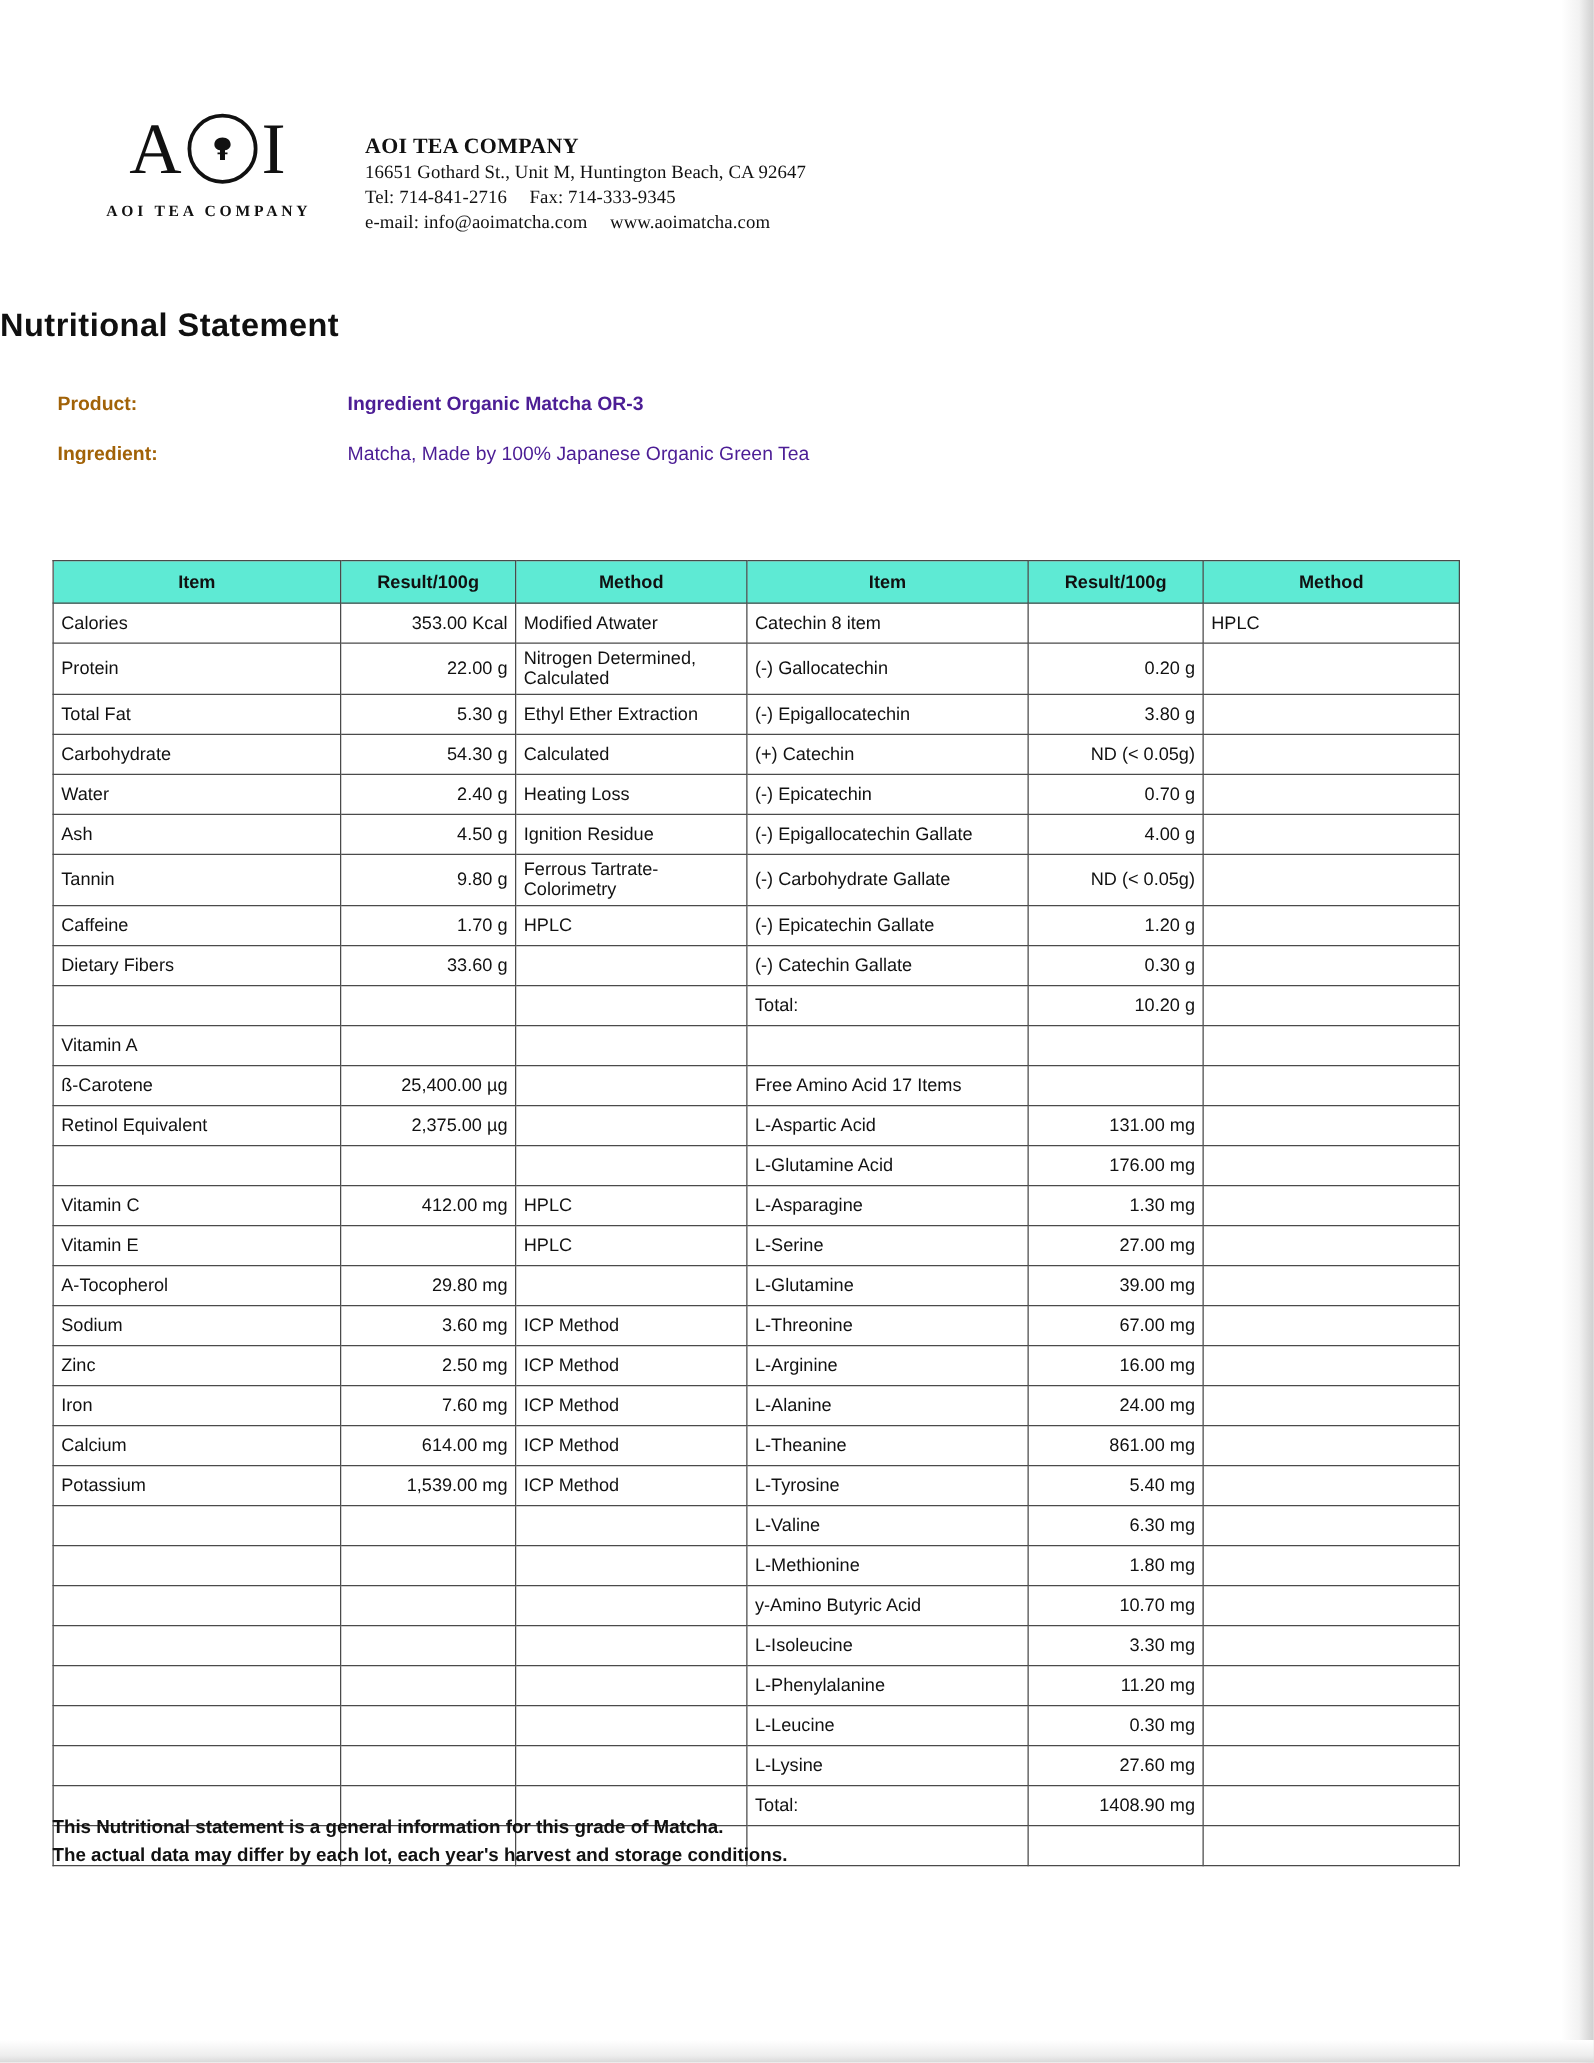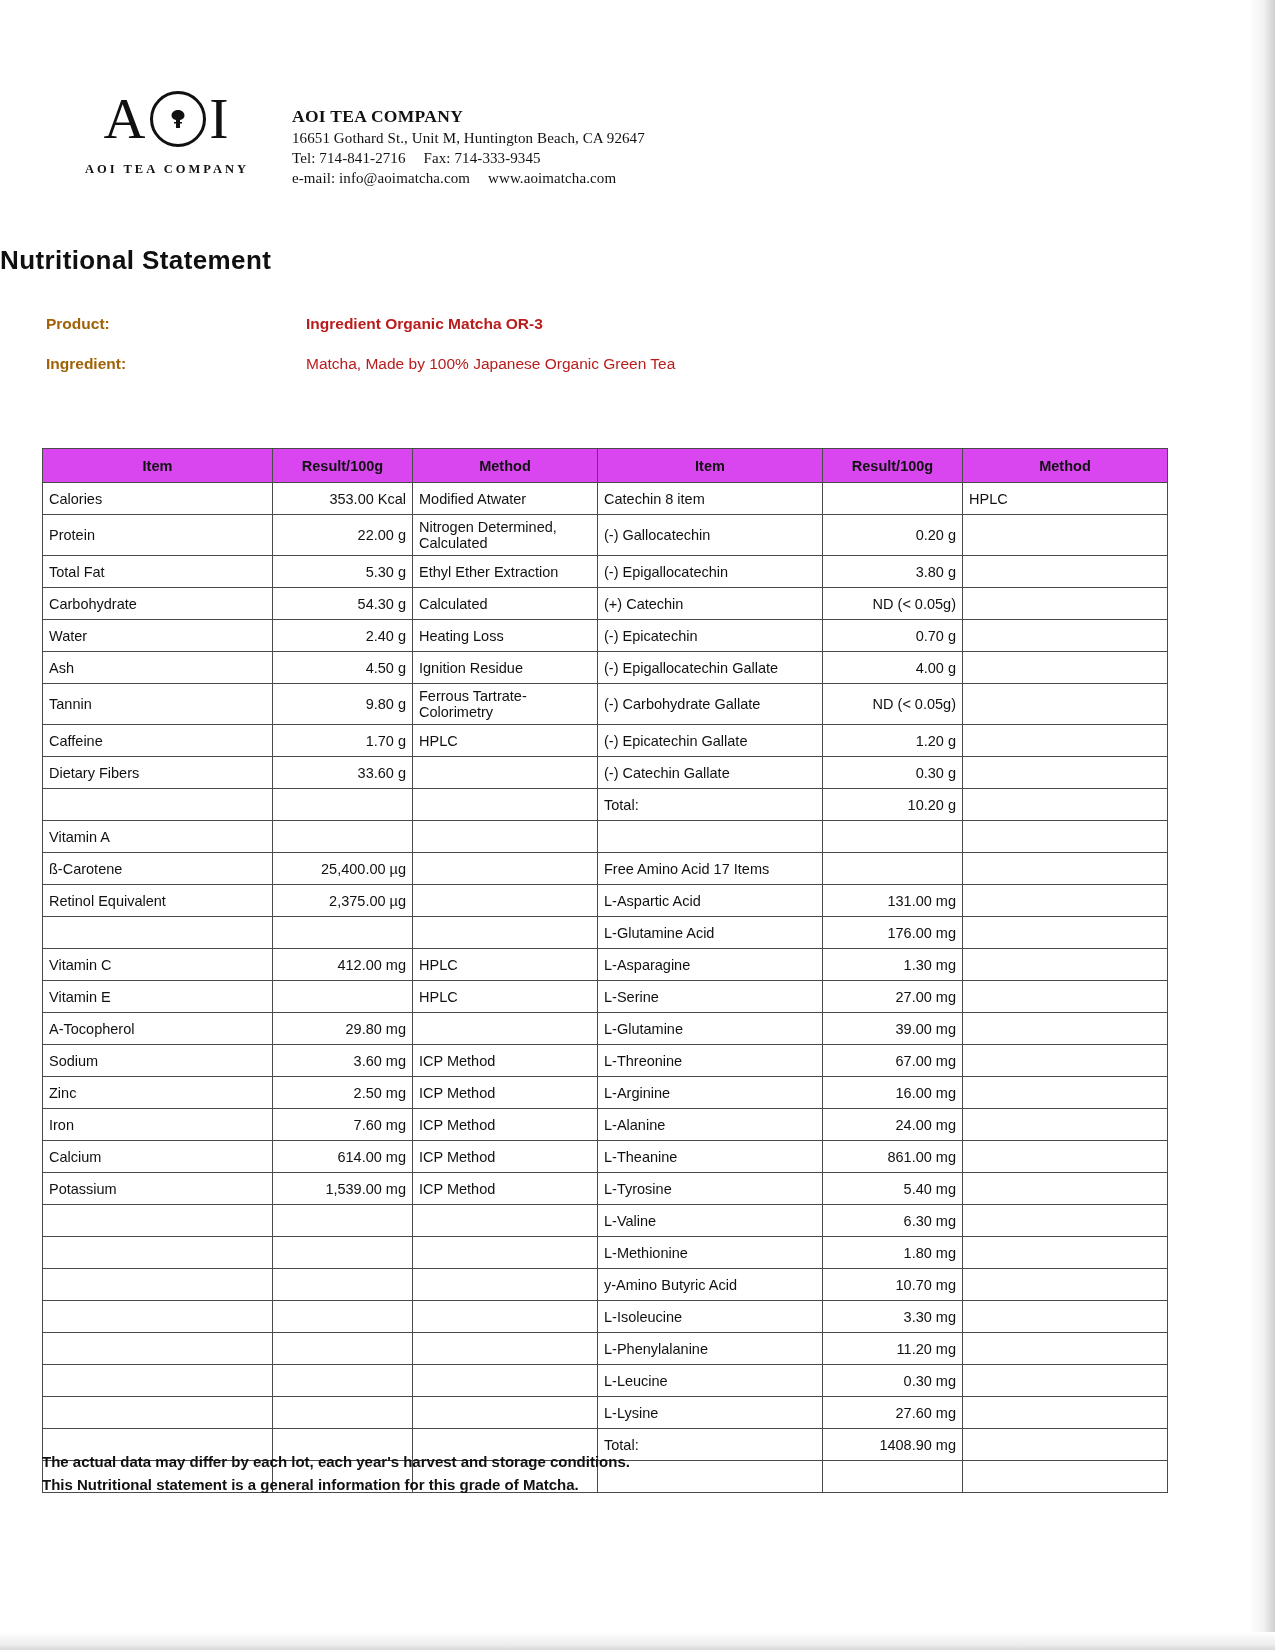--- a/index.html
+++ b/index.html
@@ -121,21 +121,21 @@
   }
   .meta-row {
     display: flex;
     margin-bottom: 22px;
   }
   .meta-label {
     width: 232px;
     font-weight: bold;
     color: #a16207;
   }
-  .meta-value { color: #b91c1c; margin-left: 28px; }
+  .meta-value { color: #4c1d95; }
   .meta-value.bold { font-weight: bold; }
 
   
   .table-wrap {
     position: absolute;
     left: 42px;
     top: 448px;
     width: 1125px;
   }
   table.nut {
@@ -152,21 +152,21 @@
   table.nut col.c-meth2  { width: 205px; }
 
   table.nut th, table.nut td {
     border: 1px solid #4a4a4a;
     padding: 4px 6px;
     vertical-align: middle;
     height: 23px;
     color: #111;
   }
   table.nut th {
-    background: #d946ef;
+    background: #5eead4;
     text-align: center;
     font-weight: bold;
     font-size: 14.5px;
     height: 25px;
   }
   td.num { text-align: right; padding-right: 10px; }
   td.lbl { text-align: left; }
   td.lbl.bold { font-weight: normal; }
   td.indent1 { padding-left: 20px; }
   td.tall { height: 46px; }
@@ -495,19 +495,19 @@
             <td class="lbl"></td>
             <td class="lbl"></td>
             <td class="num"></td>
             <td class="lbl"></td>
           </tr>
         </tbody>
     </table>
   </div>
 
   <div class="notes">
+    <div>This Nutritional statement is a general information for this grade of Matcha.</div>
     <div>The actual data may differ by each lot, each year's harvest and storage conditions.</div>
-    <div>This Nutritional statement is a general information for this grade of Matcha.</div>
   </div>
 
   <div class="scan-edge-right"></div>
   <div class="scan-edge-bottom"></div>
 </div>
 
 </body></html>

